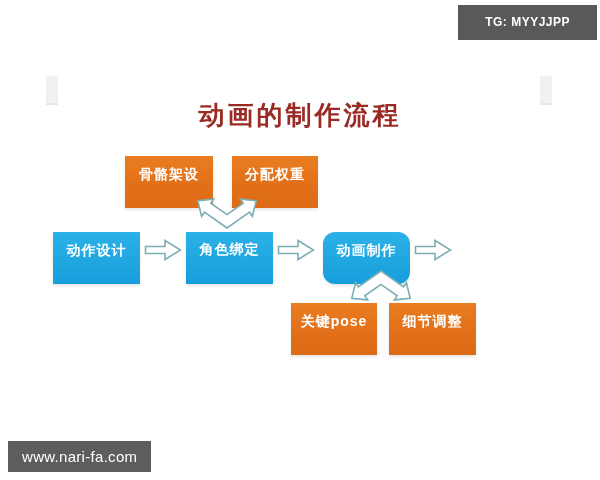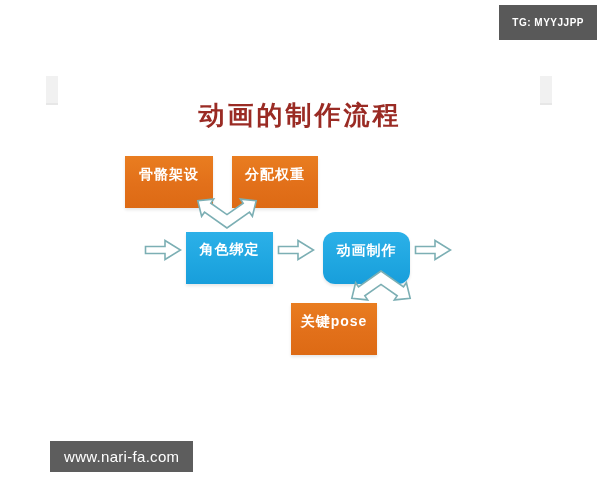--- a/index.html
+++ b/index.html
@@ -4,22 +4,22 @@
 <style>
   html,body{margin:0;padding:0;background:#ffffff;}
   .canvas{
     position:relative;width:600px;height:480px;overflow:hidden;
     background:#ffffff;
     font-family:"Liberation Sans","DejaVu Sans",sans-serif;
   }
   
   .tg-badge{
     position:absolute;top:5px;right:3px;height:35px;line-height:35px;
-    background:#595959;color:#ffffff;font-size:10px;font-weight:700;
-    padding:0 13px;letter-spacing:0.5px;
+    background:#595959;color:#ffffff;font-size:12px;font-weight:700;
+    padding:0 27px;letter-spacing:0.5px;
   }
   
   .page-mark{
     position:absolute;width:12px;height:27px;background:#f1f1f1;
     border-bottom:2px solid #e7e7e7;
   }
   .page-mark.left{left:46px;top:76px;}
   .page-mark.right{left:540px;top:76px;}
   
   .page-title{
@@ -48,21 +48,20 @@
   .a-right1{left:144px;top:238px;}
   .a-right2{left:277px;top:238px;}
   .a-right3{left:414px;top:238px;}
   .a-split-up{left:196px;top:197px;}
   .a-split-down{left:350px;top:269px;transform:scaleY(-1);}
   
   .watermark{
     position:absolute;left:8px;top:441px;height:31px;line-height:31px;
     background:#5d5d5d;color:#ffffff;font-size:15px;padding:0 14px;
     letter-spacing:0.3px;
-    margin-left:42px;
   }
 </style>
 </head>
 <body>
 
 <div class="canvas">
 
   <div class="tg-badge">TG: MYYJJPP</div>
 
   <div class="page-mark left"></div>
@@ -71,20 +70,21 @@
   <div class="page-title">动画的制作流程</div>
 
   <div class="node orange n-rigging">骨骼架设</div>
   <div class="node orange n-weight">分配权重</div>
 
   <svg class="arrow a-split-up" width="62" height="33" viewBox="0 18 124 66" xmlns="http://www.w3.org/2000/svg">
     <path d="M62,80 L17,48.4 L11.2,56.6 L3.6,25.6 L35.3,22.2 L29.6,30.4 L62,53.1
              L94.4,30.4 L88.7,22.2 L120.4,25.6 L112.8,56.6 L107,48.4 Z" fill="#ffffff" stroke="#7cafb4" stroke-width="3.2" stroke-linejoin="miter"></path>
   </svg>
 
+  <div class="node blue n-action">动作设计</div>
 
   <svg class="arrow a-right1" width="38" height="24" viewBox="0 0 38 24" xmlns="http://www.w3.org/2000/svg">
     <path d="M1.5,8.5 L21,8.5 L21,2.5 L36.5,12 L21,21.5 L21,15.5 L1.5,15.5 Z" fill="#ffffff" stroke="#7cafb4" stroke-width="1.6" stroke-linejoin="miter"></path>
   </svg>
 
   <div class="node blue n-bind">角色绑定</div>
 
   <svg class="arrow a-right2" width="38" height="24" viewBox="0 0 38 24" xmlns="http://www.w3.org/2000/svg">
     <path d="M1.5,8.5 L21,8.5 L21,2.5 L36.5,12 L21,21.5 L21,15.5 L1.5,15.5 Z" fill="#ffffff" stroke="#7cafb4" stroke-width="1.6" stroke-linejoin="miter"></path>
   </svg>
@@ -95,16 +95,17 @@
     <path d="M1.5,8.5 L21,8.5 L21,2.5 L36.5,12 L21,21.5 L21,15.5 L1.5,15.5 Z" fill="#ffffff" stroke="#7cafb4" stroke-width="1.6" stroke-linejoin="miter"></path>
   </svg>
 
 
   <svg class="arrow a-split-down" width="62" height="33" viewBox="0 18 124 66" xmlns="http://www.w3.org/2000/svg">
     <path d="M62,80 L17,48.4 L11.2,56.6 L3.6,25.6 L35.3,22.2 L29.6,30.4 L62,53.1
              L94.4,30.4 L88.7,22.2 L120.4,25.6 L112.8,56.6 L107,48.4 Z" fill="#ffffff" stroke="#7cafb4" stroke-width="3.2" stroke-linejoin="miter"></path>
   </svg>
 
   <div class="node orange n-keypose">关键pose</div>
+  <div class="node orange n-detail">细节调整</div>
 
   <div class="watermark">www.nari-fa.com</div>
 
 </div>
 
 </body></html>

